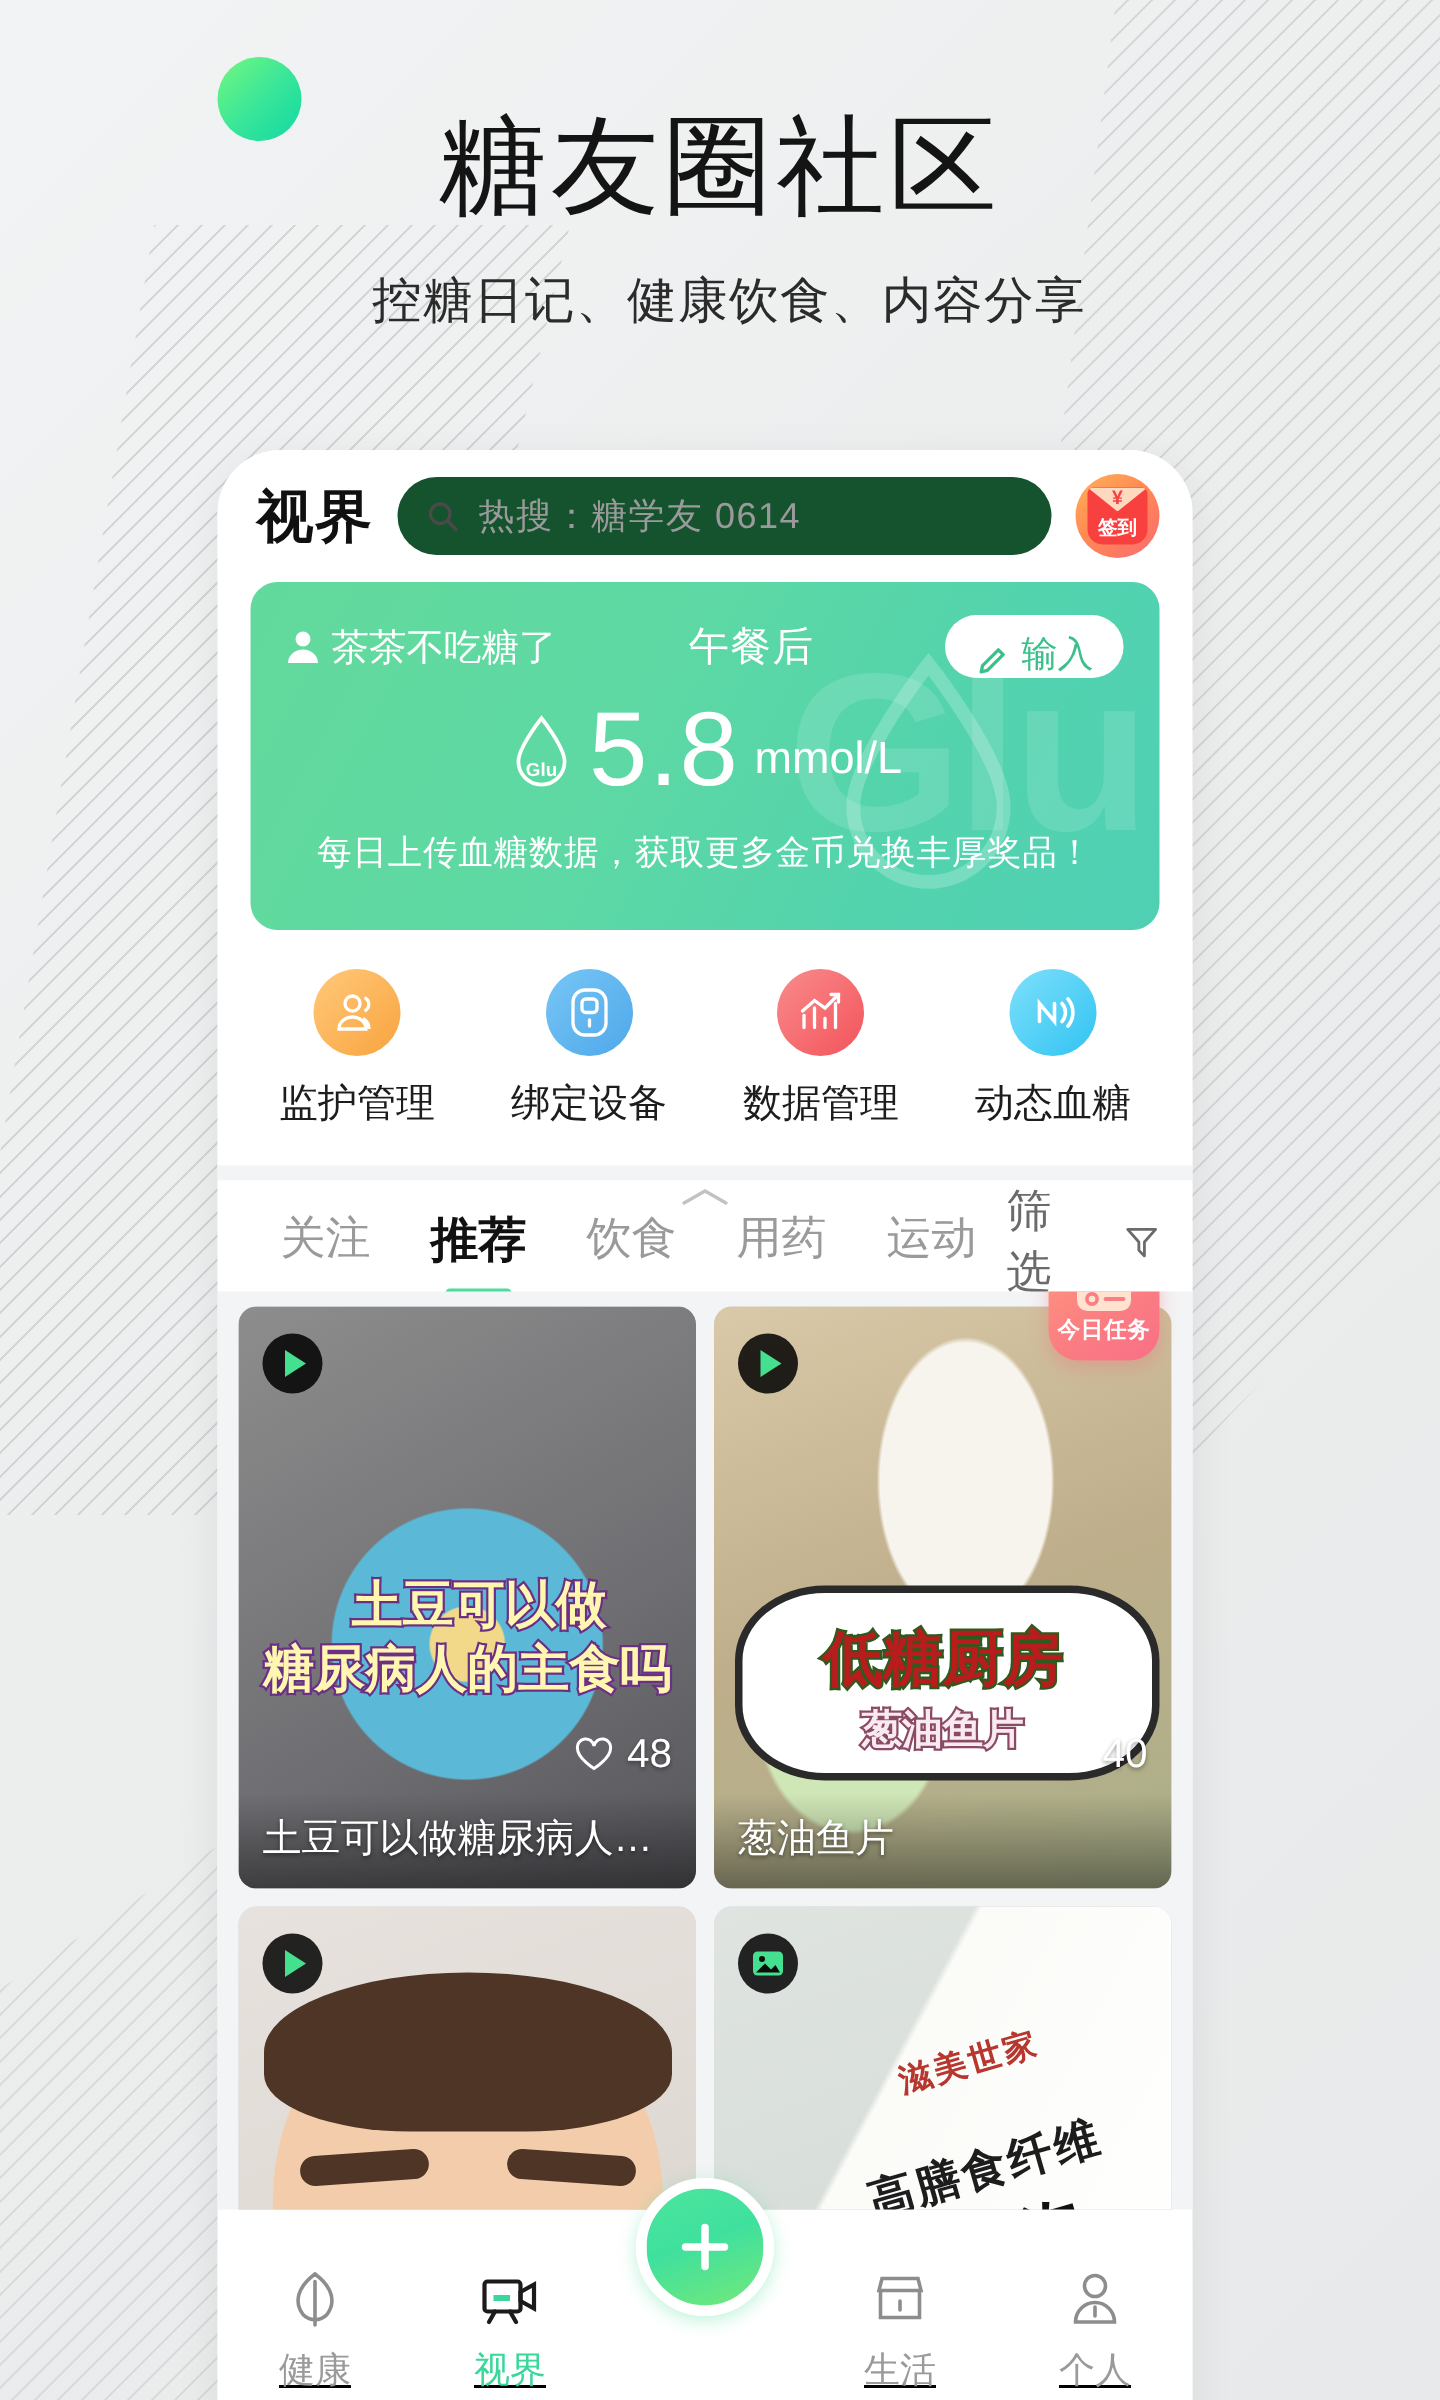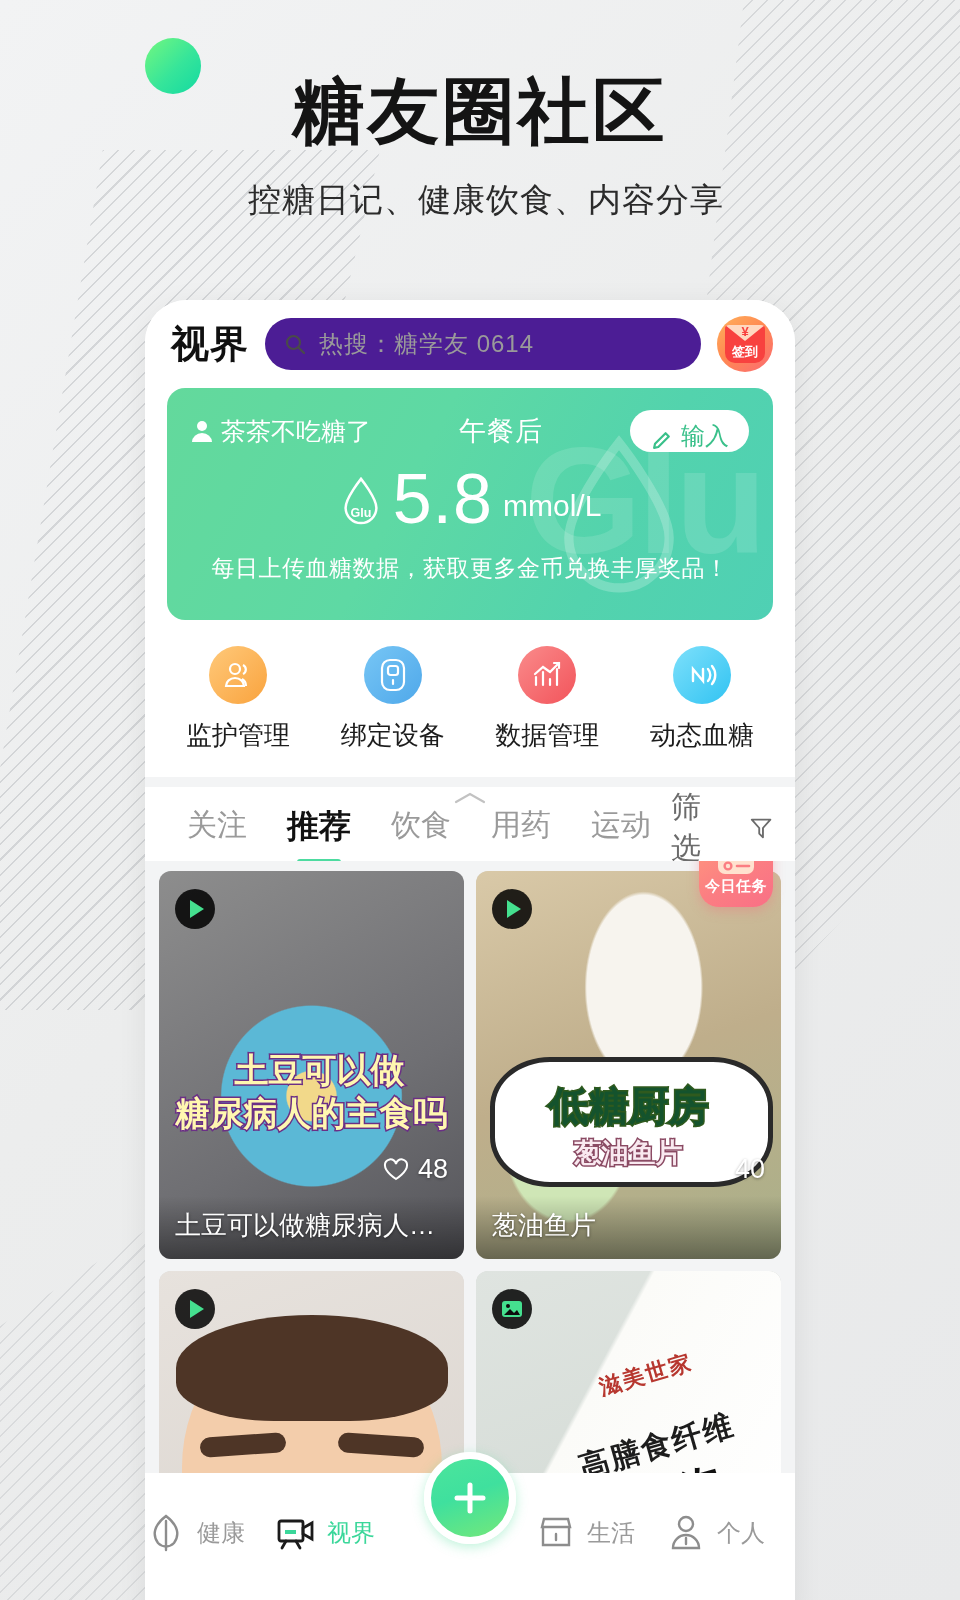--- a/index.html
+++ b/index.html
@@ -43,21 +43,21 @@
 
   
   .logo-dot {
     position: absolute; left: 145px; top: 38px;
     width: 56px; height: 56px; border-radius: 50%;
     background: linear-gradient(135deg, #74f77f 0%, #36e59a 55%, #12d9a2 100%);
   }
   .page-title {
     position: absolute; left: 0; right: 0; top: 74px;
     text-align: center;
-    font-size: 72px; font-weight: 700; color: #141414;
+    font-size: 72px; font-weight: 400; color: #141414;
     letter-spacing: 3px;
     line-height: 1.05;
   }
   .page-sub {
     position: absolute; left: 12px; right: 0; top: 178px;
     text-align: center;
     font-size: 33px; color: #2b2b2b; letter-spacing: 1px;
   }
 
   
@@ -72,21 +72,21 @@
   }
 
   
   .topbar {
     display: flex; align-items: center;
     height: 88px; padding: 0 22px 0 26px; gap: 16px;
     background: #fff;
   }
   .app-title { font-size: 38px; font-weight: 700; color: #101010; letter-spacing: 1px; white-space: nowrap; }
   .searchbox {
-    flex: 1; height: 52px; background: #4c1d95; border-radius: 26px;
+    flex: 1; height: 52px; background: #14532d; border-radius: 26px;
     display: flex; align-items: center; padding: 0 18px; gap: 12px;
   }
   .search-ico { width: 24px; height: 24px; flex: none; }
   .search-ph { font-size: 24px; color: #9a9a9a; letter-spacing: 1px; }
   .checkin {
     width: 56px; height: 56px; border-radius: 50%; flex: none;
     background: linear-gradient(140deg, #ffb25c 0%, #ff8a52 45%, #fb6a72 100%);
     display: flex; align-items: center; justify-content: center;
     position: relative;
   }
@@ -277,21 +277,21 @@
   }
   .tt-icon { width: 38px; height: 30px; }
   .tt-label { font-size: 15px; color: #fff; font-weight: 700; letter-spacing: .5px; }
 
   
   .bottomnav {
     position: absolute; left: 0; right: 0; bottom: 0; height: 124px;
     background: #fff; display: flex; align-items: flex-start;
     padding-top: 16px; z-index: 30;
   }
-  .nav-item { flex: 1; display: flex; align-items: center; gap: 10px; }
+  .nav-item { flex: 1; display: flex; flex-direction: column; align-items: center; gap: 10px; text-decoration: underline; }
   .nav-ico { width: 42px; height: 42px; display:flex;align-items:center;justify-content:center; }
   .nav-label { font-size: 24px; color: #9a9a9a; }
   .nav-item.active .nav-label { color: #3ad79a; }
   .nav-spacer { flex: 1; }
   .fab {
     position: absolute; left: 50%; transform: translateX(-50%);
     top: -44px; width: 92px; height: 92px; border-radius: 50%;
     background: linear-gradient(160deg, #4ce59c 0%, #3fe09e 45%, #74e87a 100%);
     border: 7px solid #fff;
     display: flex; align-items: center; justify-content: center;
@@ -465,21 +465,21 @@
       <div class="card-title">土豆可以做糖尿病人的…</div>
     </div>
 
     <div class="card">
       <div class="bg-fish"></div>
       <div class="card-badge">
         <div class="play-tri"></div>
       </div>
       <div style="position:absolute;left:14px;right:8px;top:48%;height:130px;background:#fff;border:5px solid #2a2a2a;border-radius:60px/50px;"></div>
       <div class="card-overlay-text" style="top:54%;">
-        <div style="font-size:40px;color:#14532d;-webkit-text-stroke:3px #2f5a1e;paint-order:stroke;">低糖厨房</div>
+        <div style="font-size:40px;color:#b91c1c;-webkit-text-stroke:3px #2f5a1e;paint-order:stroke;">低糖厨房</div>
         <div style="font-size:27px;color:#f9e9f0;-webkit-text-stroke:3px #8a4a63;paint-order:stroke;margin-top:6px;">葱油鱼片</div>
       </div>
       <div class="card-likes">
         <svg width="26" height="24" viewBox="0 0 26 24" fill="none" stroke="#fff" stroke-width="2">
           <path d="M13 21 C13 21 2 14 2 7.8 A5.3 5.3 0 0 1 13 6 A5.3 5.3 0 0 1 24 7.8 C24 14 13 21 13 21 Z"></path>
         </svg>
         <span>40</span>
       </div>
       <div class="card-title">葱油鱼片</div>
     </div>

